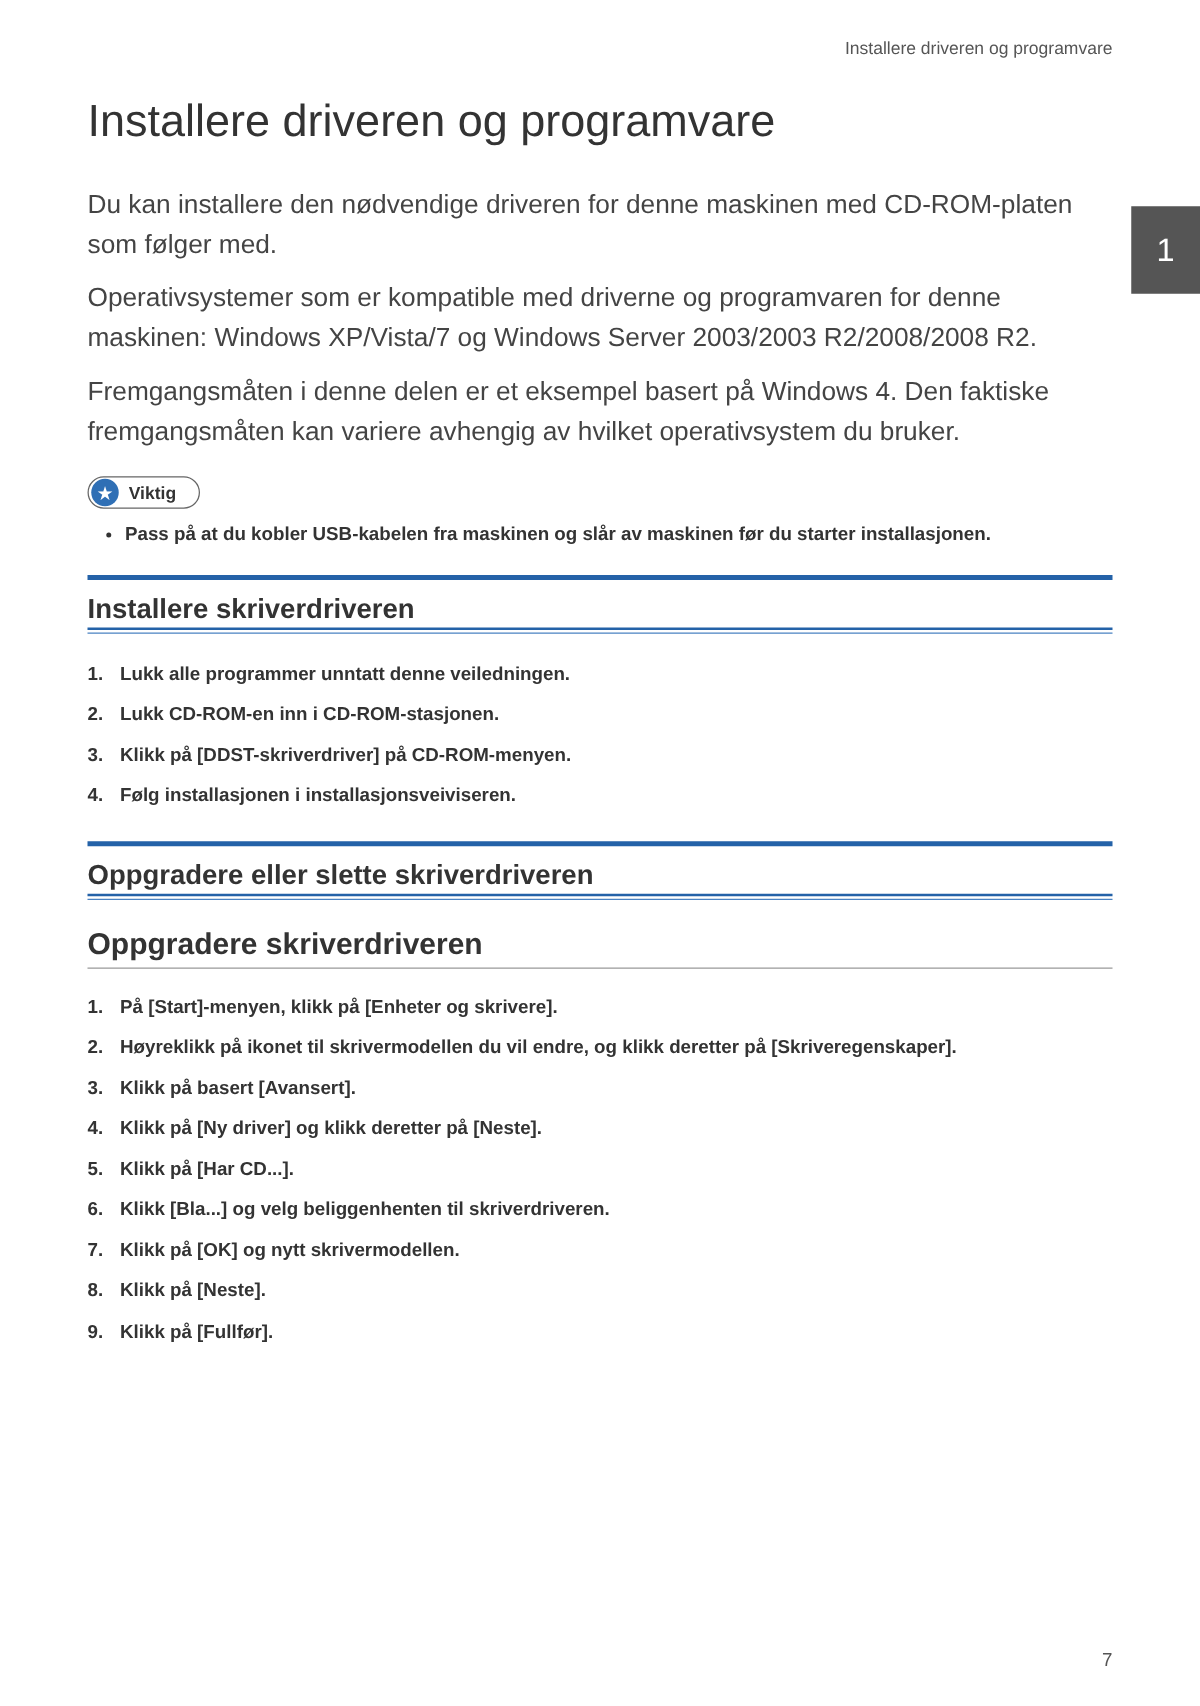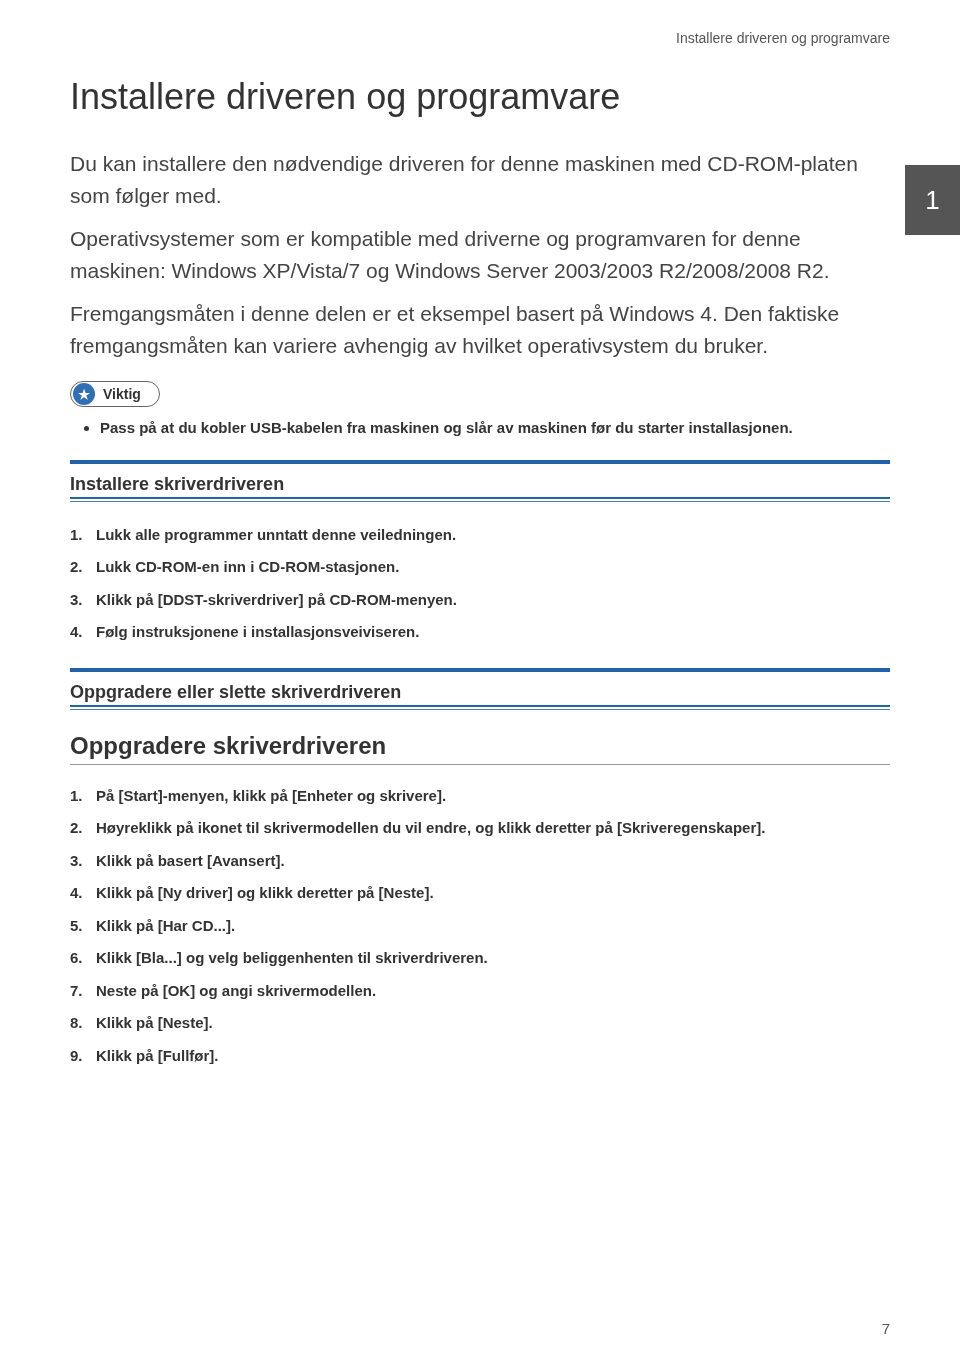--- a/index.html
+++ b/index.html
@@ -46,21 +46,21 @@
     display: inline-flex;
     align-items: center;
     justify-content: center;
     margin-right: 8px;
     color: #fff;
     font-size: 13px;
   }
   .bullet-list { margin-left: 30px; margin-bottom: 20px; }
   .bullet-list li { font-size: 15px; font-weight: bold; color: #333; line-height: 1.5; list-style: disc; }
   .section-heading {
-    font-size: 18px;
+    font-size: 22px;
     font-weight: bold;
     color: #333;
     padding-top: 6px;
     margin-top: 4px;
     margin-bottom: 2px;
   }
   .section-heading-top { border-top: 4px solid #2462a8; }
   .double-rule { height: 2px; background: #2462a8; margin-top: 2px; margin-bottom: 2px; }
   .double-rule.thin { height: 1px; background: #4a82c2; margin-bottom: 22px; }
   .subsection-heading { font-size: 24px; font-weight: bold; color: #333; margin-bottom: 4px; margin-top: 10px; }
@@ -107,21 +107,21 @@
   <li>
       <span class="num">2.</span>
       <span class="txt">Lukk CD-ROM-en inn i CD-ROM-stasjonen.</span>
     </li>
   <li>
       <span class="num">3.</span>
       <span class="txt">Klikk på [DDST-skriverdriver] på CD-ROM-menyen.</span>
     </li>
   <li>
       <span class="num">4.</span>
-      <span class="txt">Følg instruksjonene i installasjonsveiviseren.</span>
+      <span class="txt">Følg installasjonen i installasjonsveiviseren.</span>
     </li>
 </ol>
 
 <div class="section-heading-top"></div>
 <div class="section-heading">Oppgradere eller slette skriverdriveren</div>
 <div class="double-rule"></div>
 <div class="double-rule thin"></div>
 
 <div class="subsection-heading">Oppgradere skriverdriveren</div>
 <div class="sub-rule"></div>
@@ -146,21 +146,21 @@
   <li>
       <span class="num">5.</span>
       <span class="txt">Klikk på [Har CD...].</span>
     </li>
   <li>
       <span class="num">6.</span>
       <span class="txt">Klikk [Bla...] og velg beliggenhenten til skriverdriveren.</span>
     </li>
   <li>
       <span class="num">7.</span>
-      <span class="txt">Neste på [OK] og angi skrivermodellen.</span>
+      <span class="txt">Klikk på [OK] og nytt skrivermodellen.</span>
     </li>
   <li>
       <span class="num">8.</span>
       <span class="txt">Klikk på [Neste].</span>
     </li>
   <li>
       <span class="num">9.</span>
       <span class="txt">Klikk på [Fullfør].</span>
     </li>
 </ol>

